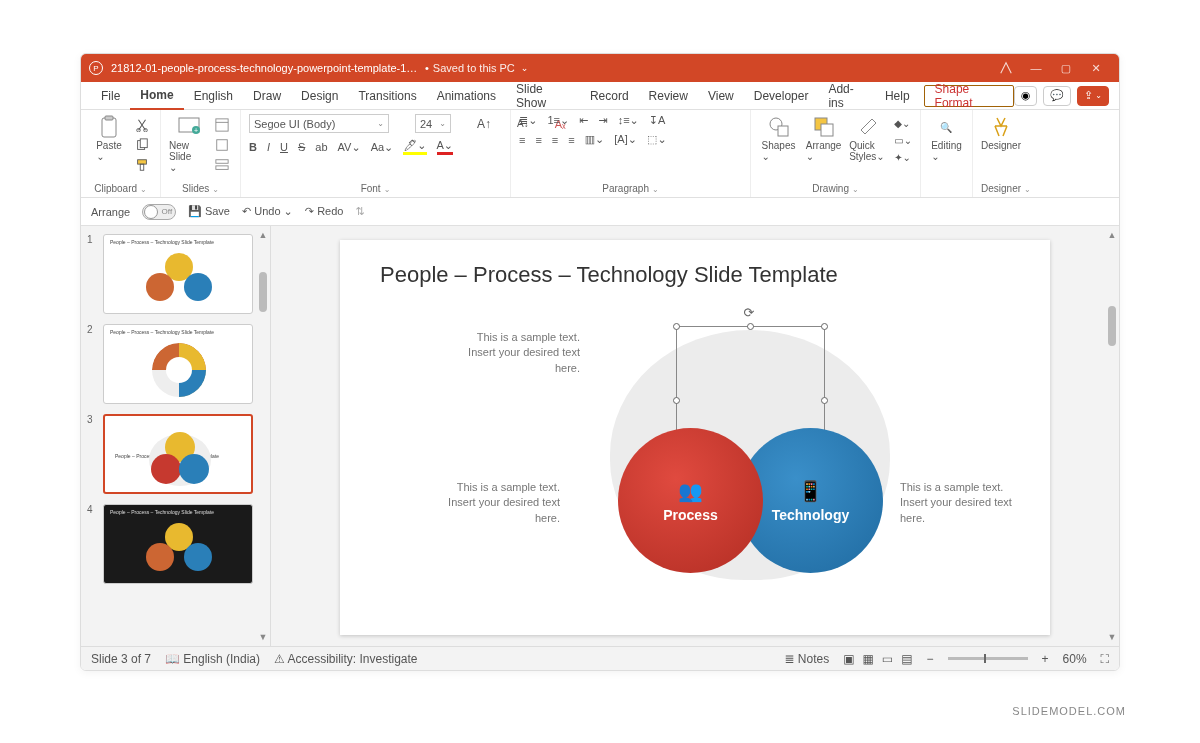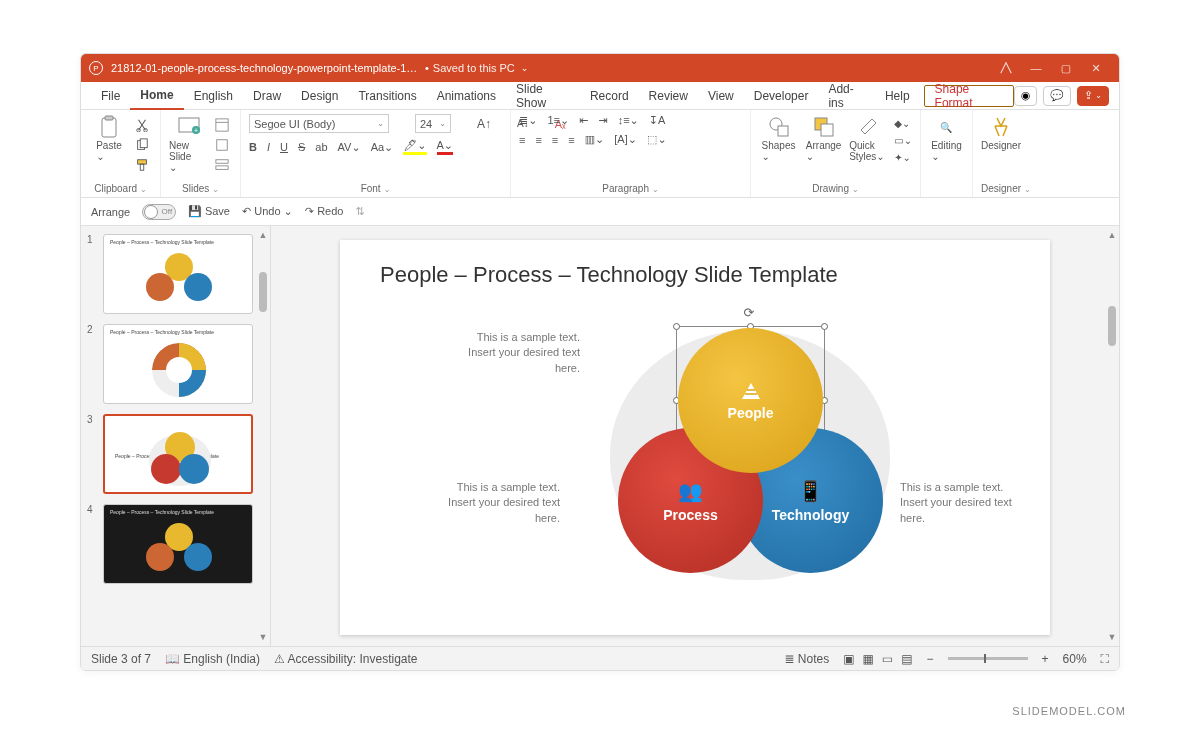--- a/index.html
+++ b/index.html
@@ -370,30 +370,20 @@
         <div class="venn">
           <div class="blob"></div>
           <div class="circ red">
             <span class="cico">👥</span>
             <span>Process</span>
           </div>
           <div class="circ blue">
             <span class="cico">📱</span>
             <span>Technology</span>
           </div>
-          <div class="circ yellow">
-            <span class="cico">
-                <svg width="22" height="20" viewBox="0 0 22 20">
-                  <path d="M11 2 L20 18 L2 18 Z" fill="#fff"></path>
-                  <line x1="5" y1="13" x2="17" y2="13" stroke="#d9a017" stroke-width="1.5"></line>
-                  <line x1="7" y1="9" x2="15" y2="9" stroke="#d9a017" stroke-width="1.5"></line>
-                </svg>
-              </span>
-            <span>People</span>
-          </div>
 
           <div class="selbox" style="left:76px;top:16px;width:149px;height:149px">
             <div class="rothandle">⟳</div>
             <div class="handle" style="left:-4px;top:-4px"></div>
             <div class="handle" style="left:calc(50% - 4px);top:-4px"></div>
             <div class="handle" style="right:-4px;top:-4px"></div>
             <div class="handle" style="left:-4px;top:calc(50% - 4px)"></div>
             <div class="handle" style="right:-4px;top:calc(50% - 4px)"></div>
             <div class="handle" style="left:-4px;bottom:-4px"></div>
             <div class="handle" style="left:calc(50% - 4px);bottom:-4px"></div>

